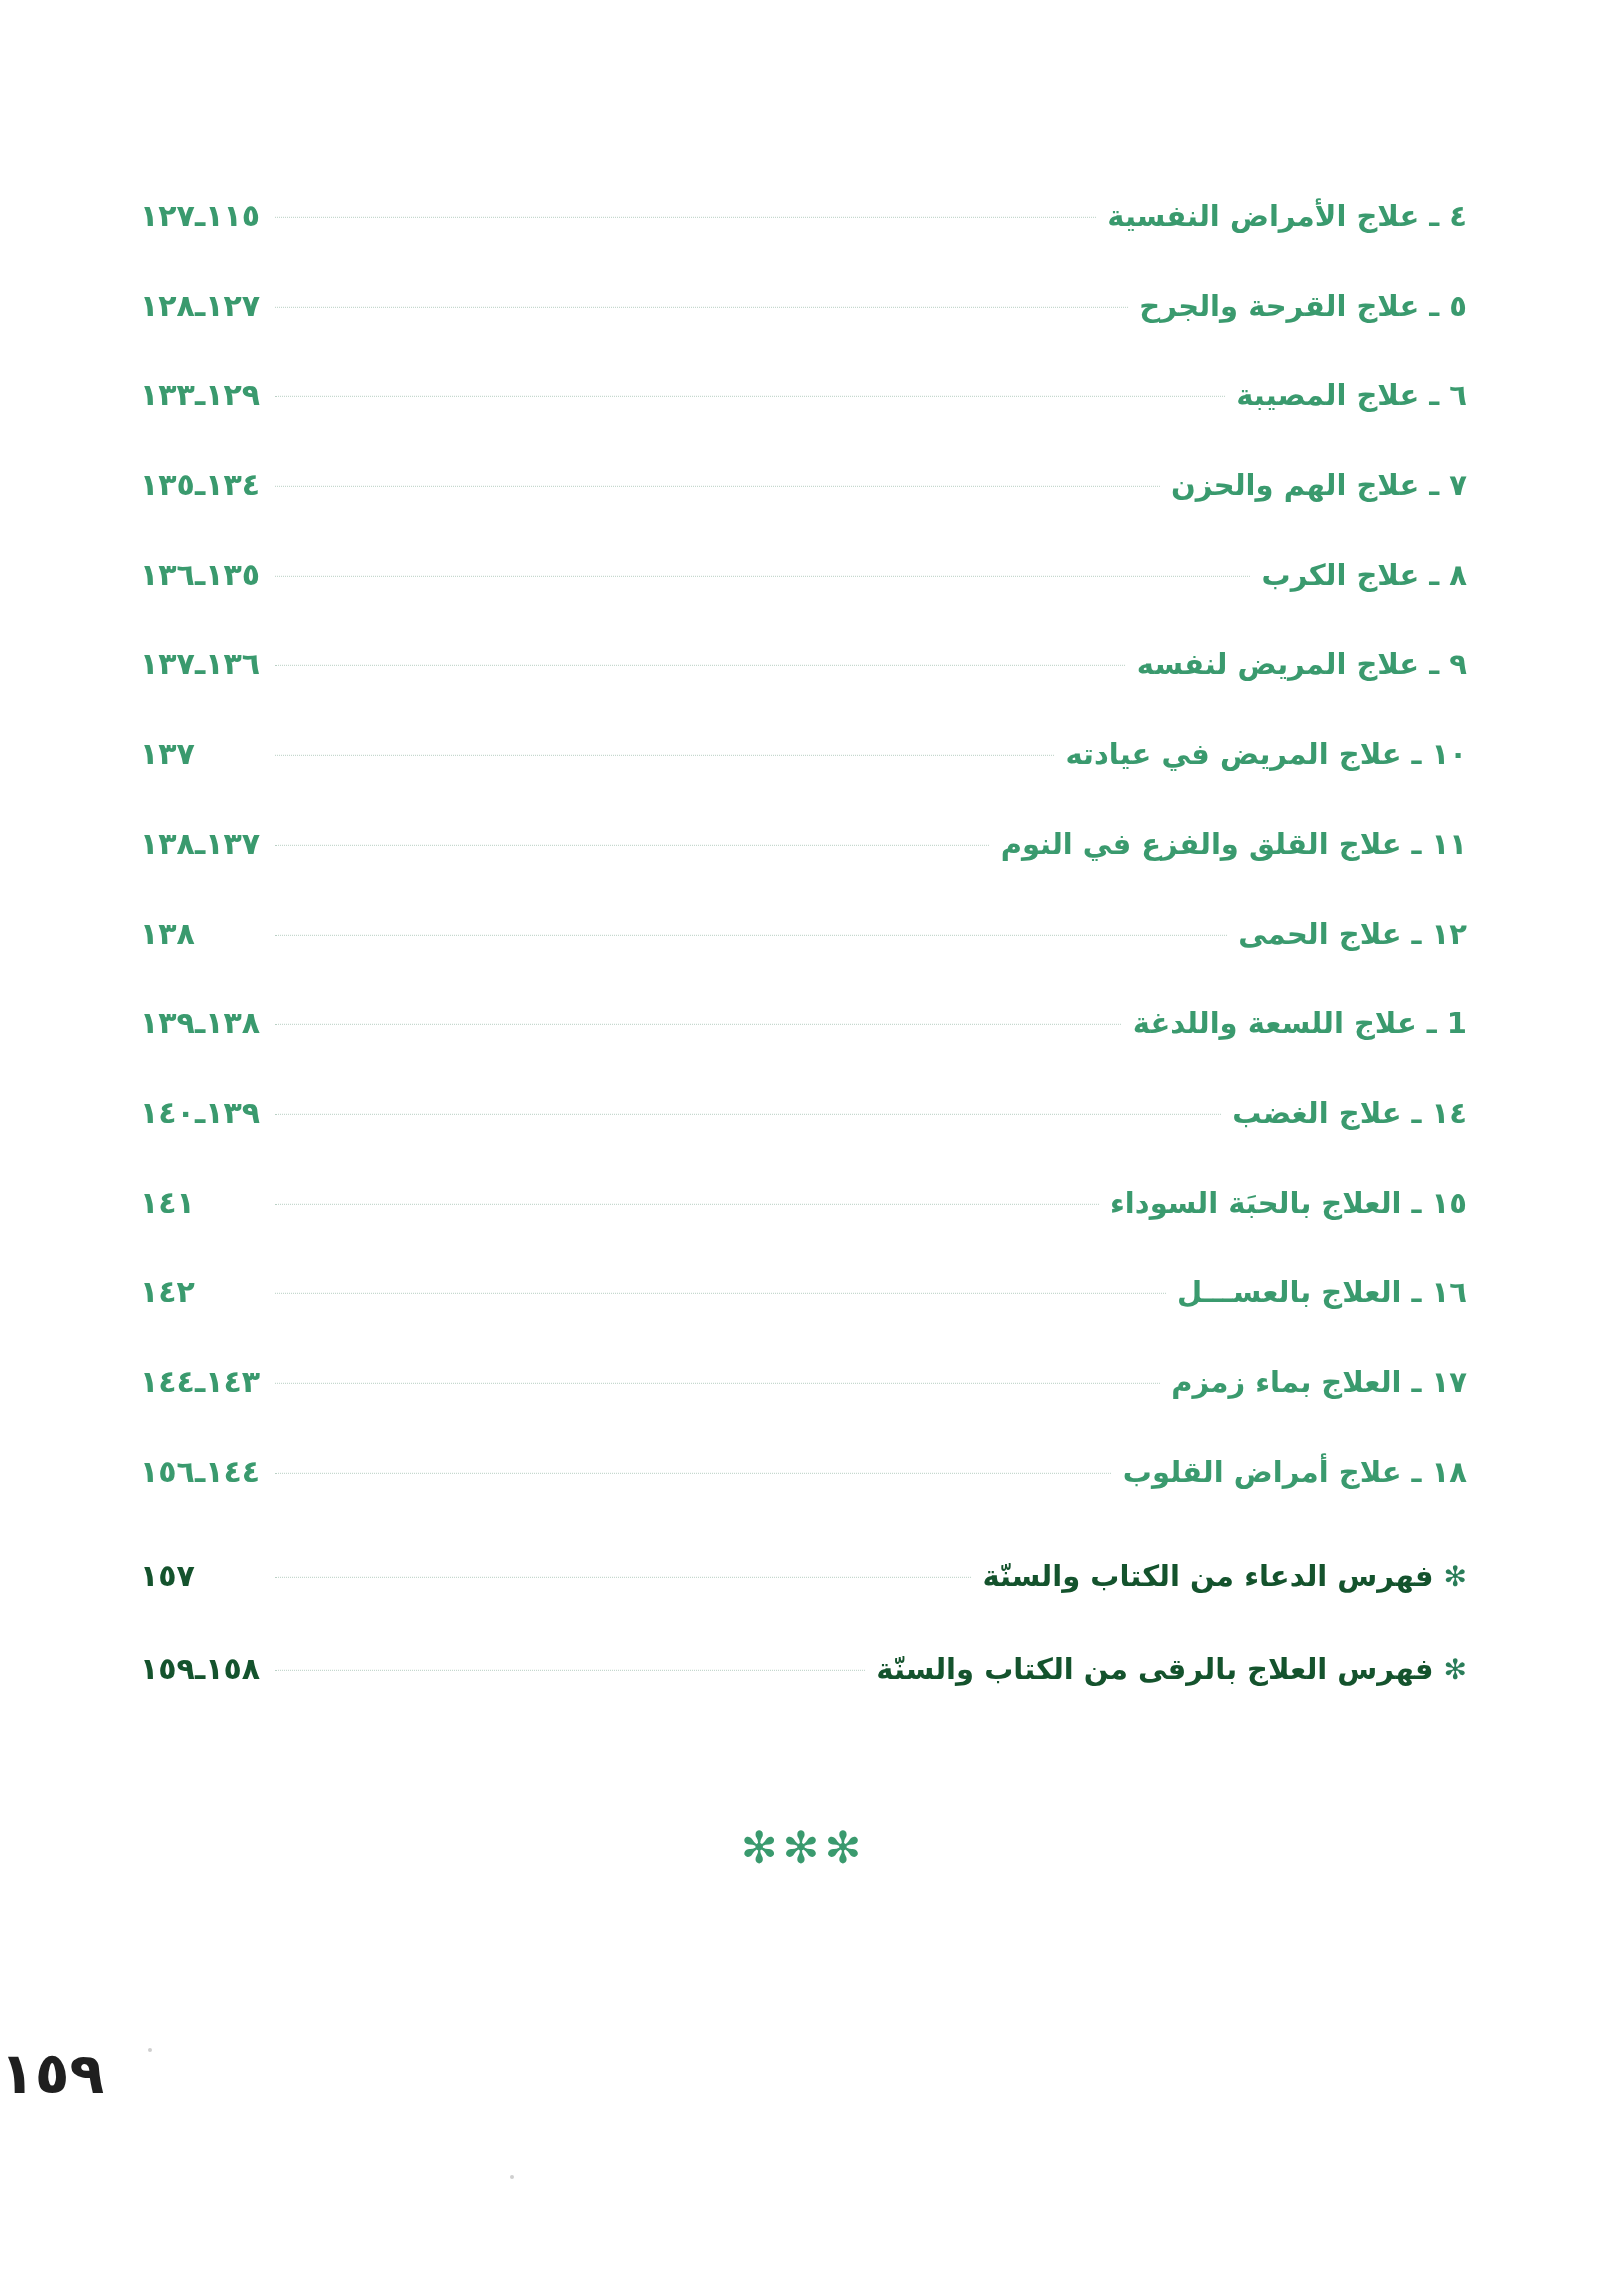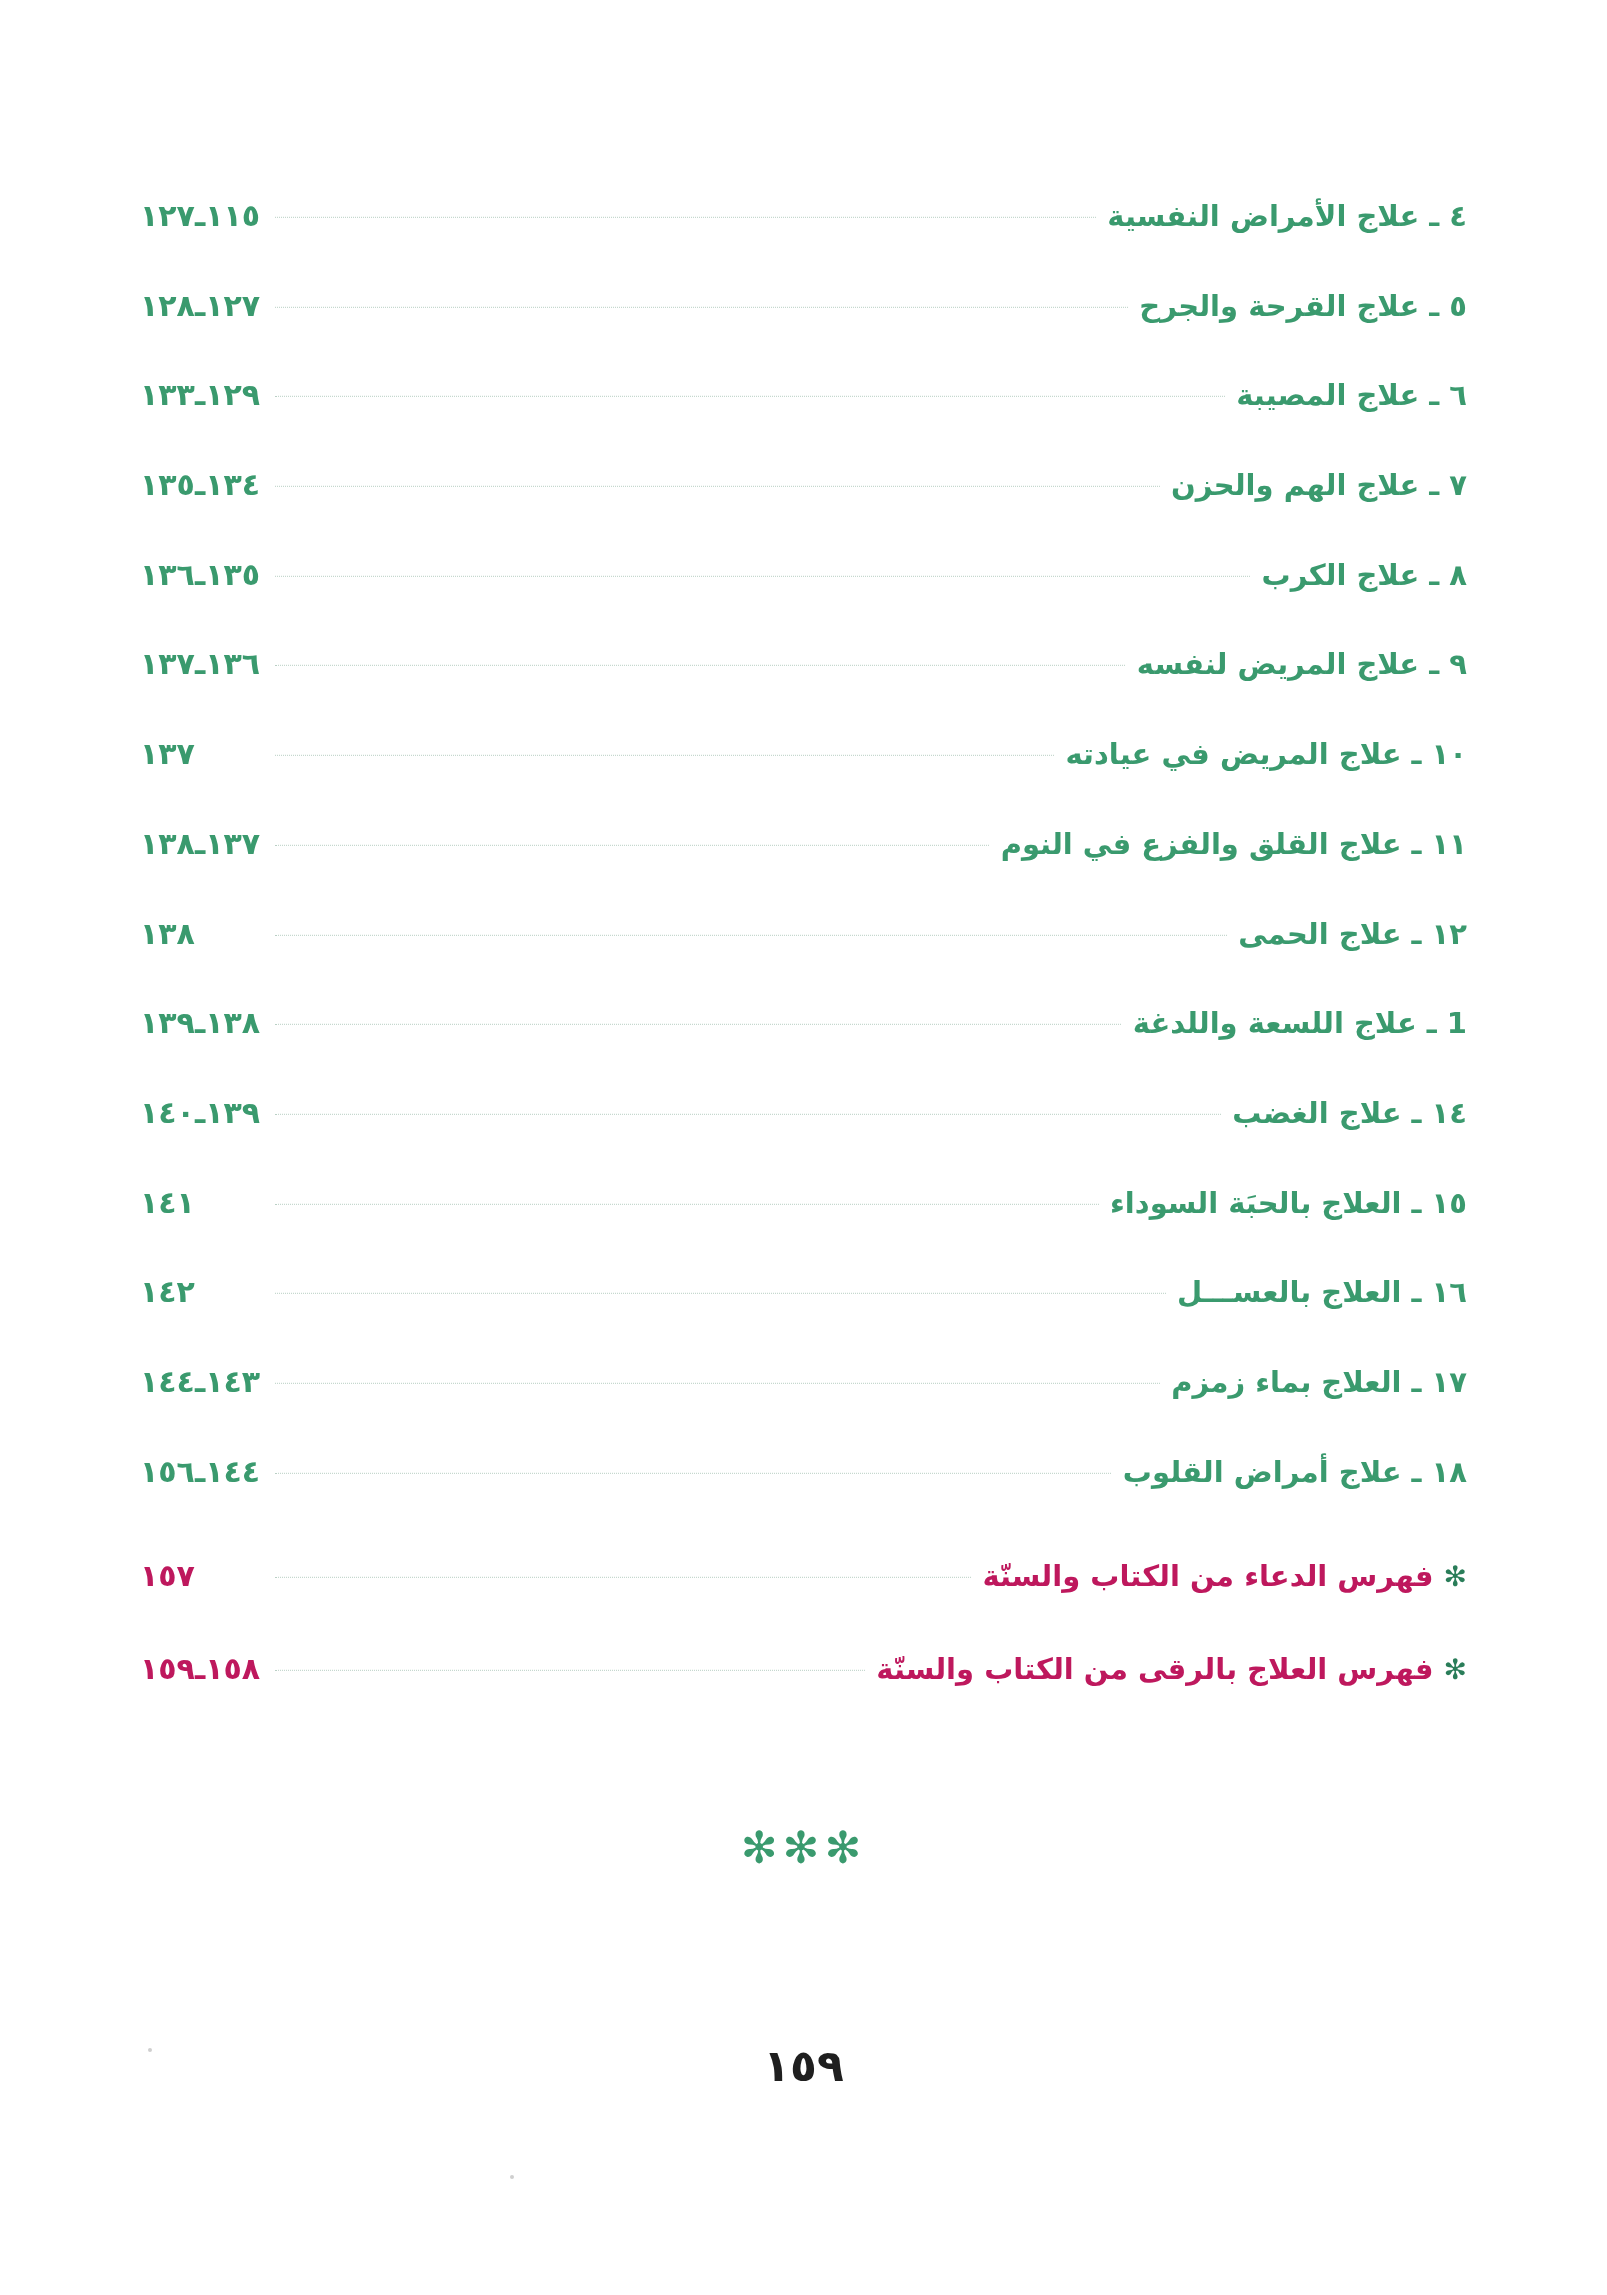--- a/index.html
+++ b/index.html
@@ -56,21 +56,21 @@
     color: #3a9a6e;
     white-space: nowrap;
     min-width: 123px;
     text-align: left;
     direction: ltr;
     margin-top: 34px;
   }
   
   .toc-row.index .toc-title,
   .toc-row.index .toc-pages {
-    color: #be185d;
+    color: #14532d;
   }
   .toc-row.index {
     margin-bottom: 21.4px;
   }
   .toc-row.spacer-top {
     margin-top: 33px;
   }
   .star {
     font-size: 28px;
     color: #2a7d59;
@@ -84,22 +84,22 @@
     text-align: center;
     font-size: 44px;
     color: #3a9a6e;
     letter-spacing: 5px;
   }
   .folio {
     position: absolute;
     top: 2040px;
     left: 0;
     right: 0;
-    text-align: center;
-    font-size: 44px;
+    text-align: left;
+    font-size: 57px;
     font-weight: bold;
     color: #1f1f1f;
     font-family: "DejaVu Sans", "Liberation Sans", sans-serif;
   }
   .speck {
     position: absolute;
     width: 4.1px;
     height: 4.1px;
     background: #cfcfcf;
     border-radius: 50%;

